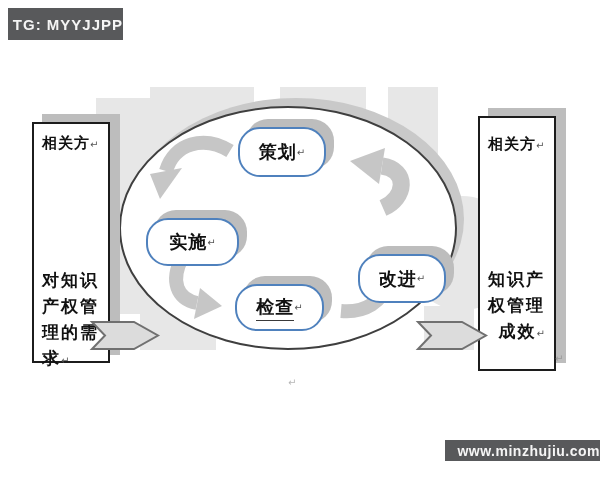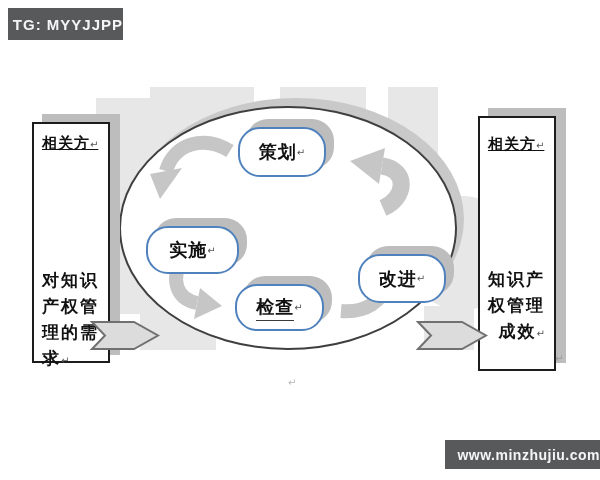--- a/index.html
+++ b/index.html
@@ -11,50 +11,50 @@
   #bg-layer{z-index:0;}
   #fg-layer{z-index:2;pointer-events:none;}
 
   
   .badge{
     position:absolute;z-index:3;background:var(--badge-bg);color:#f5f5f5;
     display:flex;align-items:center;justify-content:flex-end;
     font-weight:bold;letter-spacing:1px;
   }
   #badge-tl{left:8px;top:8px;width:115px;height:32px;font-size:15px;}
-  #badge-br{left:445px;top:440px;width:155px;height:29px;font-size:14px;letter-spacing:0.5px;}
+  #badge-br{left:445px;top:440px;width:155px;height:21px;font-size:14px;letter-spacing:0.5px;}
 
   
   .panel{
     position:absolute;z-index:1;background:#fff;border:2px solid #1c1c1c;
     box-shadow:10px -8px 0 var(--shadow);color:#111;
   }
   #panel-left{left:32px;top:122px;width:74px;height:237px;}
   #panel-right{left:478px;top:116px;width:74px;height:251px;}
-  .panel-title{position:absolute;left:8px;font-size:15px;font-weight:bold;letter-spacing:1px;white-space:nowrap;text-decoration:underline;}
+  .panel-title{position:absolute;left:8px;font-size:15px;font-weight:bold;letter-spacing:1px;white-space:nowrap;}
   #panel-left .panel-title{top:10px;}
   #panel-right .panel-title{top:17px;}
   .panel-body{
     position:absolute;left:8px;font-size:17px;font-weight:bold;line-height:26px;
     letter-spacing:2px;white-space:pre-line;
   }
   #panel-left .panel-body{top:144px;}
   #panel-right .panel-body{top:149px;text-align:right;}
   .rm{font-size:10px;font-weight:normal;color:#555;letter-spacing:0;vertical-align:baseline;}
 
   
   .node{
     position:absolute;z-index:1;background:#fff;
     border:2.5px solid var(--node-border);border-radius:22px;
     box-shadow:8px -8px 0 var(--shadow);
     display:flex;align-items:center;justify-content:center;
     font-size:18px;font-weight:bold;color:#111;letter-spacing:1px;
   }
   #node-plan{left:238px;top:127px;width:84px;height:46px;}
-  #node-do{left:146px;top:226px;width:89px;height:44px;}
+  #node-do{left:146px;top:218px;width:89px;height:44px;}
   #node-act{left:358px;top:210px;width:84px;height:45px;margin-top:44px;}
   #node-check{left:235px;top:284px;width:85px;height:43px;}
   #node-check .node-text{border-bottom:1px solid #3a3a3a;padding-bottom:1px;text-align:center;}
 
   
   .pmark{position:absolute;z-index:1;font-size:10px;color:#b7b7b7;}
   #pmark-center{left:288px;top:377px;}
   #pmark-right{left:555px;top:353px;color:#999;}
 </style>
 </head>

